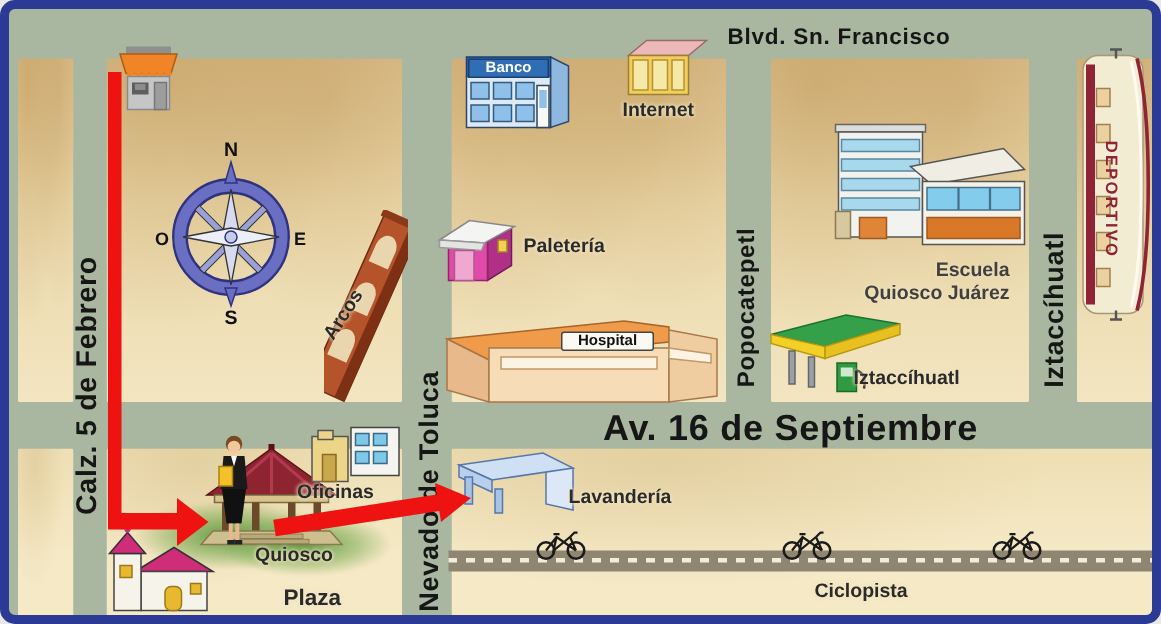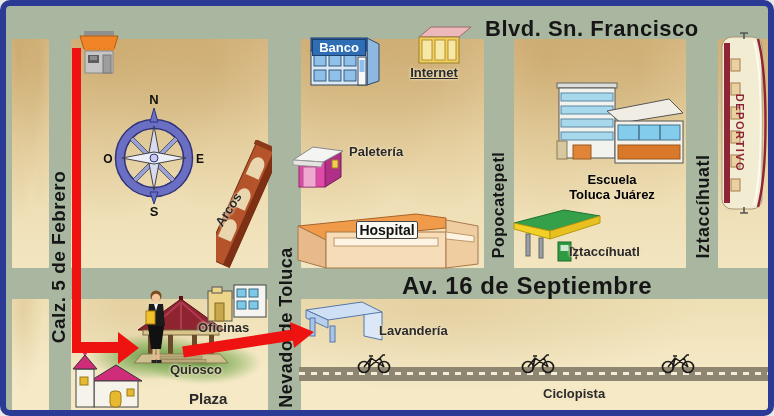--- a/index.html
+++ b/index.html
@@ -14,53 +14,53 @@
   .block.light{background:
       radial-gradient(ellipse at 30% 10%, rgba(178,136,66,0.18), transparent 55%),
       linear-gradient(180deg,#eedfb4 0%,#f5e9c6 60%);}
   .street-label{position:absolute;font-weight:bold;color:#161616;letter-spacing:.5px;
       white-space:nowrap;}
   .vlabel{text-align:center;transform:rotate(-90deg);}
   .place-label{position:absolute;font-weight:bold;font-size:13px;color:#2a2a2a;
       white-space:nowrap;text-shadow:0 0 3px rgba(243,230,195,.95),0 0 3px rgba(243,230,195,.95);}
   .bld{position:absolute;}
   .sign{position:absolute;font-weight:bold;text-align:center;}
-  #banco-sign{left:306px;top:33px;width:50px;font-size:13px;color:#fff;background:#2f6db5;
+  #banco-sign{left:306px;top:33px;width:50px;font-size:10px;color:#fff;background:#2f6db5;
       border:1px solid #1c3f6e;padding:0 1px;}
-  #hospital-sign{left:350px;top:215px;width:60px;font-size:14px;color:#111;background:#fafaf2;
+  #hospital-sign{left:368px;top:215px;width:60px;font-size:10px;color:#111;background:#fafaf2;
       border:1px solid #444;border-radius:2px;}
   #deportivo-label{left:687px;top:121px;width:94px;font-size:11px;color:#8e2436;
       letter-spacing:1.5px;transform:rotate(90deg);text-align:center;position:absolute;
       font-weight:bold;white-space:nowrap;}
   #arcos-label{transform:rotate(-57deg);}
   .grass{position:absolute;border-radius:50%;filter:blur(1px);
       background:radial-gradient(closest-side,rgba(88,148,58,.9),rgba(120,170,80,.5) 62%,transparent);}
   .ciclo-path{position:absolute;left:293px;top:361px;width:475px;height:14px;background:#8f8672;}
   .ciclo-path .dash{position:absolute;left:0;right:0;top:5px;height:3px;
       background:repeating-linear-gradient(90deg,#f2ecd8 0 6px,transparent 6px 12px);}
   svg{display:block;}
-  .escuela-label{position:absolute;left:545px;top:166px;width:122px;text-align:center;
-      font-weight:bold;font-size:13px;color:#000000;line-height:15px;
+  .escuela-label{position:absolute;left:545px;top:166px;width:122px;text-align:right;
+      font-weight:bold;font-size:13px;color:#404040;line-height:15px;
       text-shadow:0 0 3px rgba(243,230,195,.95);}
 </style>
 </head>
 <body>
 
 <div class="map">
 
   <div class="block" style="left:6px;top:33px;width:37px;height:229px;"></div>
   <div class="block" style="left:65px;top:33px;width:197px;height:229px;"></div>
   <div class="block" style="left:295px;top:33px;width:183px;height:229px;"></div>
   <div class="block" style="left:508px;top:33px;width:172px;height:229px;"></div>
   <div class="block" style="left:712px;top:33px;width:56px;height:229px;"></div>
   <div class="block light" style="left:6px;top:293px;width:37px;height:117px;"></div>
   <div class="block light" style="left:65px;top:293px;width:197px;height:117px;"></div>
   <div class="block light" style="left:295px;top:293px;width:473px;height:117px;"></div>
 
-  <div class="street-label" style="left:479px;top:10px;font-size:22px;">Blvd. Sn. Francisco</div>
+  <div class="street-label" style="left:479px;top:10px;font-size:15px;">Blvd. Sn. Francisco</div>
   <div class="street-label" style="left:396px;top:266px;font-size:24px;">Av. 16 de Septiembre</div>
   <div class="street-label vlabel" style="left:-47px;top:240px;width:200px;font-size:19px;">Calz. 5 de Febrero</div>
   <div class="street-label vlabel" style="left:188px;top:311px;width:185px;font-size:18px;">Nevado de Toluca</div>
   <div class="street-label vlabel" style="left:430px;top:190px;width:125px;font-size:16px;">Popocatepetl</div>
   <div class="street-label vlabel" style="left:632px;top:190px;width:130px;font-size:18px;">Iztaccíhuatl</div>
 
   <svg class="bld" style="left:96px;top:86px;" width="104" height="126" viewBox="0 0 104 126">
     <circle cx="52" cy="66" r="34" fill="none" stroke="#6a6fc4" stroke-width="8"></circle>
     <circle cx="52" cy="66" r="38.5" fill="none" stroke="#2e3380" stroke-width="1.6"></circle>
     <circle cx="52" cy="66" r="29.5" fill="none" stroke="#2e3380" stroke-width="1.6"></circle>
@@ -107,31 +107,31 @@
   </svg>
   <div class="sign" id="banco-sign">Banco</div>
 
   <svg class="bld" style="left:409px;top:19px;" width="60" height="42" viewBox="0 0 60 42">
     <polygon points="4,12 16,2 56,2 44,12" fill="#ecb8ba" stroke="#9a6a6c"></polygon>
     <rect x="4" y="12" width="40" height="26" fill="#f0cf5c" stroke="#9a8030"></rect>
     <rect x="7" y="15" width="10" height="20" fill="#f6e9a8" stroke="#b89030"></rect>
     <rect x="20" y="15" width="10" height="20" fill="#f6e9a8" stroke="#b89030"></rect>
     <rect x="33" y="15" width="8" height="20" fill="#f6e9a8" stroke="#b89030"></rect>
   </svg>
-  <div class="place-label" style="left:398px;top:59px;width:60px;text-align:center;text-decoration:underline;">Internet</div>
+  <div class="place-label" style="left:409px;top:59px;width:60px;text-align:left;">Internet</div>
 
   <svg class="bld" style="left:285px;top:133px;" width="54" height="52" viewBox="0 0 54 52">
     <polygon points="34,22 50,13 50,38 34,48" fill="#b03088" stroke="#701c58"></polygon>
     <rect x="8" y="22" width="26" height="26" fill="#e04aa8" stroke="#90256a"></rect>
     <polygon points="2,21 22,8 52,12 32,23" fill="#f4f4f2" stroke="#888"></polygon>
     <polygon points="2,21 32,23 30,28 2,26" fill="#e4e4e0" stroke="#999"></polygon>
     <rect x="12" y="28" width="13" height="20" fill="#f0a8d0" stroke="#b05890"></rect>
     <rect x="41" y="21" width="6" height="8" fill="#f4d050" stroke="#a08020"></rect>
   </svg>
-  <div class="place-label" style="left:343px;top:138px;">Paletería</div>
+  <div class="place-label" style="left:343px;top:150px;">Paletería</div>
 
   <svg class="bld" style="left:290px;top:202px;" width="186" height="62" viewBox="0 0 186 62">
     <polygon points="2,18 120,6 150,10 150,20 30,32" fill="#ef9b4a" stroke="#a8642a"></polygon>
     <polygon points="2,18 30,32 30,60 2,52" fill="#e8b98a" stroke="#a8784a"></polygon>
     <rect x="30" y="24" width="120" height="36" fill="#f6ddb8" stroke="#a8784a"></rect>
     <polygon points="150,12 182,18 182,56 150,60" fill="#f0cda0" stroke="#a8784a"></polygon>
     <rect x="38" y="30" width="104" height="8" fill="#fdf3e2" stroke="#c09868"></rect>
     <polygon points="150,24 178,28 178,34 150,31" fill="#fdf3e2" stroke="#c09868"></polygon>
   </svg>
   <div class="sign" id="hospital-sign">Hospital</div>
@@ -147,21 +147,21 @@
     <rect x="24" y="68" width="18" height="14" fill="#e08438" stroke="#9a5a20"></rect>
     <polygon points="58,34 120,22 134,36 72,46" fill="#f0ede4" stroke="#555"></polygon>
     <rect x="66" y="44" width="68" height="42" fill="#f4f1e8" stroke="#555"></rect>
     <rect x="69" y="48" width="62" height="15" fill="#84ccec" stroke="#44708c"></rect>
     <line x1="90" y1="48" x2="90" y2="63" stroke="#44708c" stroke-width="1.5"></line>
     <line x1="111" y1="48" x2="111" y2="63" stroke="#44708c" stroke-width="1.5"></line>
     <rect x="69" y="68" width="62" height="14" fill="#d87828" stroke="#9a5a20"></rect>
   </svg>
   <div class="escuela-label">
     <div>Escuela</div>
-    <div>Toluca Juárez</div>
+    <div>Quiosco Juárez</div>
   </div>
 
   <svg class="bld" style="left:500px;top:202px;" width="98" height="58" viewBox="0 0 98 58">
     <polygon points="8,15 58,2 94,8 44,23" fill="#35a04a" stroke="#1d7030"></polygon>
     <polygon points="8,15 44,23 44,31 8,21" fill="#f2d028" stroke="#b89a10"></polygon>
     <polygon points="44,23 94,8 94,15 44,31" fill="#e8c020" stroke="#b89a10"></polygon>
     <rect x="20" y="26" width="4" height="22" fill="#9aa0a8" stroke="#666"></rect>
     <rect x="33" y="30" width="4" height="20" fill="#9aa0a8" stroke="#666"></rect>
     <rect x="52" y="34" width="13" height="19" fill="#2f9a40" stroke="#1a6a28"></rect>
     <rect x="54.5" y="37" width="8" height="6" fill="#cfe8d0"></rect>

